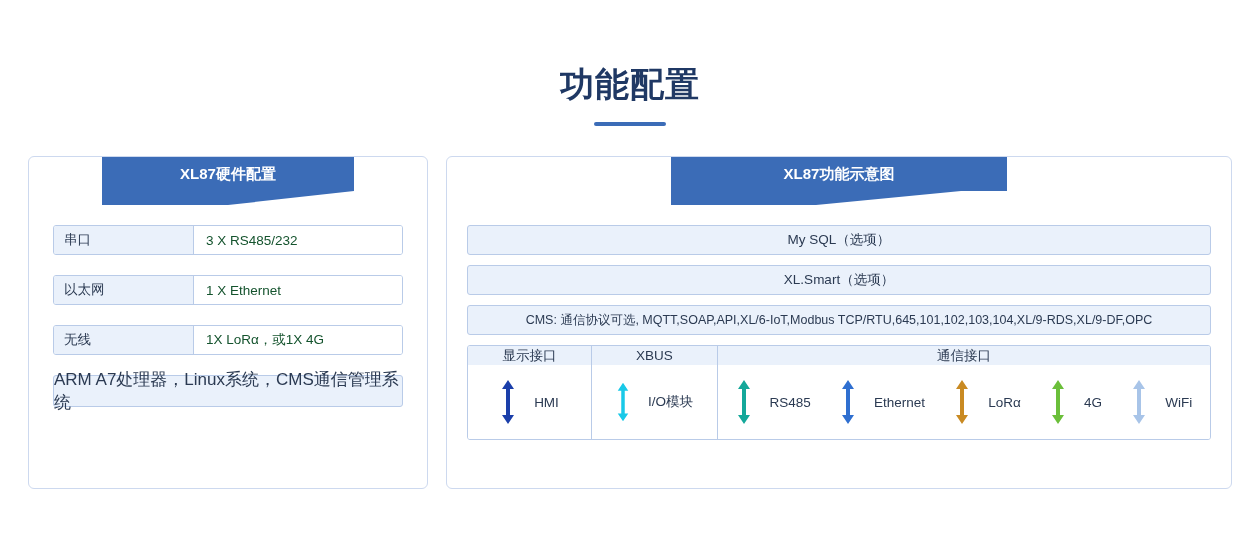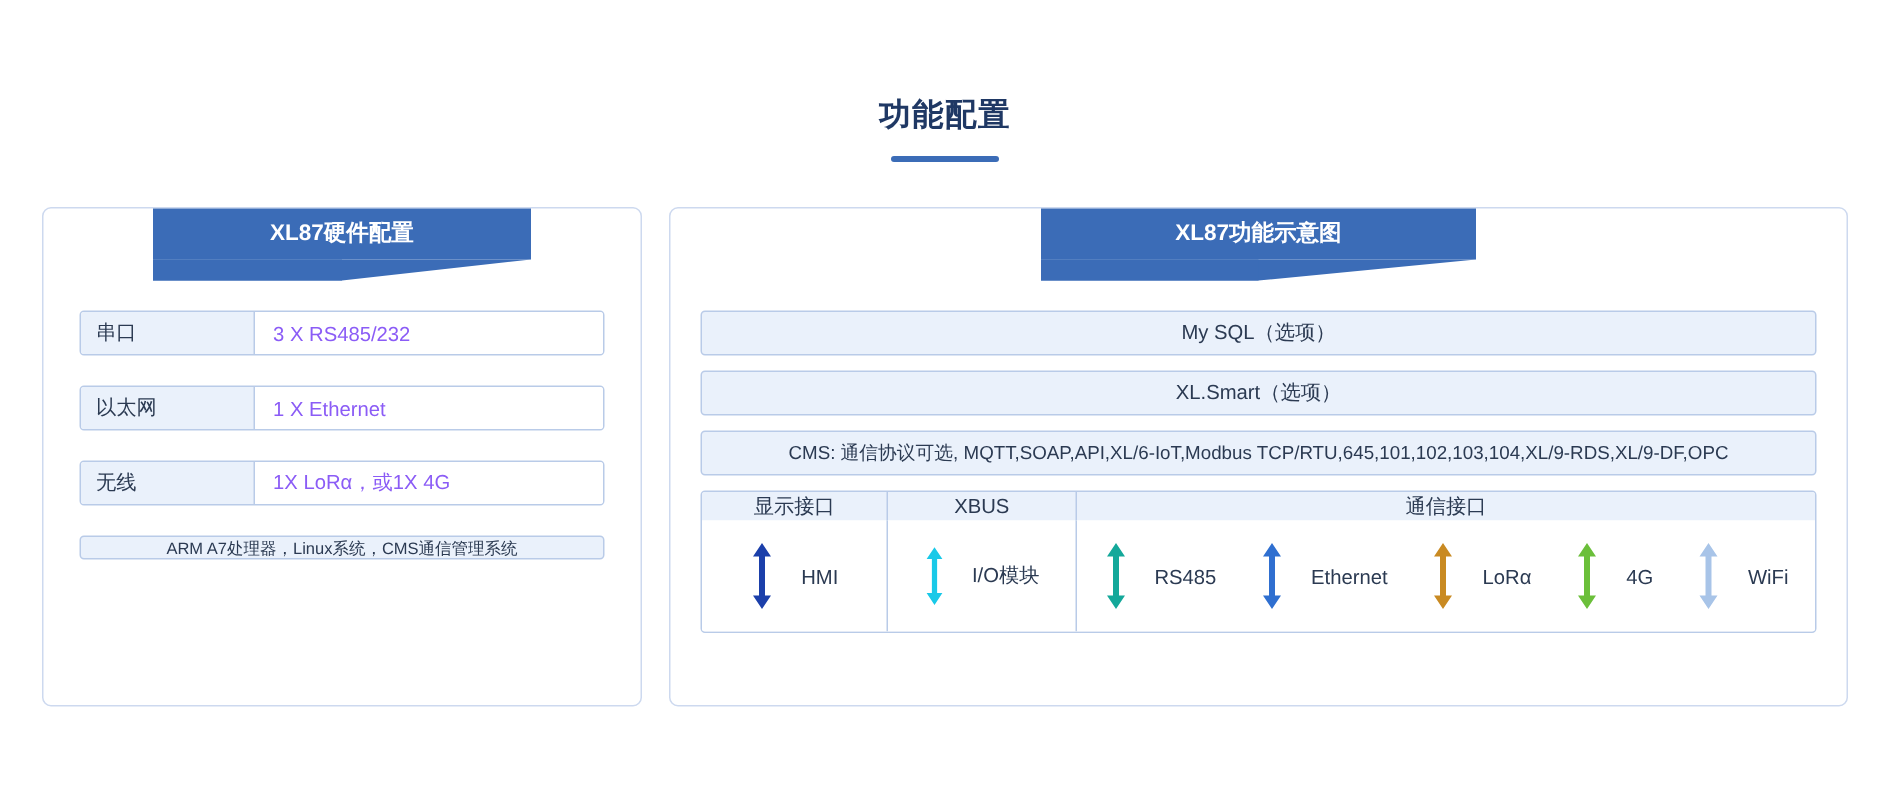--- a/index.html
+++ b/index.html
@@ -11,21 +11,21 @@
     font-family: "Liberation Sans", sans-serif;
     color: #2b3a52;
     overflow: hidden;
   }
 
   .page-title-wrap {
     text-align: center;
     padding-top: 62px;
   }
   .page-title {
-    font-size: 21px;
+    font-size: 34px;
     font-weight: bold;
     color: #1f3864;
     letter-spacing: 1px;
   }
   .title-underline {
     width: 72px;
     height: 4px;
     background: #3b6cb7;
     margin: 14px auto 0 auto;
     border-radius: 2px;
@@ -71,68 +71,68 @@
   }
   .ribbon-left { width: 252px; }
   .ribbon-left::after {
     border-left: 126px solid #3b6cb7;
     border-right: 126px solid transparent;
     border-top: 14px solid #3b6cb7;
     left: 0;
     width: 0;
     box-sizing: content-box;
   }
-  .ribbon-right { width: 290px; }
+  .ribbon-right { width: 336px; }
   .ribbon-right::after {
     border-left: 145px solid #3b6cb7;
     border-right: 145px solid transparent;
     border-top: 14px solid #3b6cb7;
     left: 0;
   }
 
   
   .hw-rows {
     padding: 34px 24px 0 24px;
   }
   .hw-row {
     display: flex;
     border: 1px solid #b9cbe8;
     border-radius: 3px;
     margin-bottom: 20px;
     height: 30px;
     overflow: hidden;
   }
   .hw-key {
-    width: 116px;
+    width: 140px;
     background: #eaf1fb;
     border-right: 1px solid #b9cbe8;
     font-size: 13.5px;
     color: #2b3a52;
     display: flex;
     align-items: center;
     padding-left: 10px;
   }
   .hw-val {
     flex: 1;
     background: #ffffff;
     font-size: 13.5px;
-    color: #8b5cf6;
+    color: #14532d;
     display: flex;
     align-items: center;
     padding-left: 12px;
   }
   .hw-note {
     border: 1px solid #b9cbe8;
     border-radius: 3px;
     background: #eaf1fb;
-    height: 16px;
+    height: 32px;
     display: flex;
     align-items: center;
     justify-content: center;
-    font-size: 11px;
+    font-size: 17px;
     color: #2b3a52;
     margin-top: 6px;
   }
 
   
   .bars {
     padding: 34px 20px 0 20px;
   }
   .bar {
     border: 1px solid #b9cbe8;

